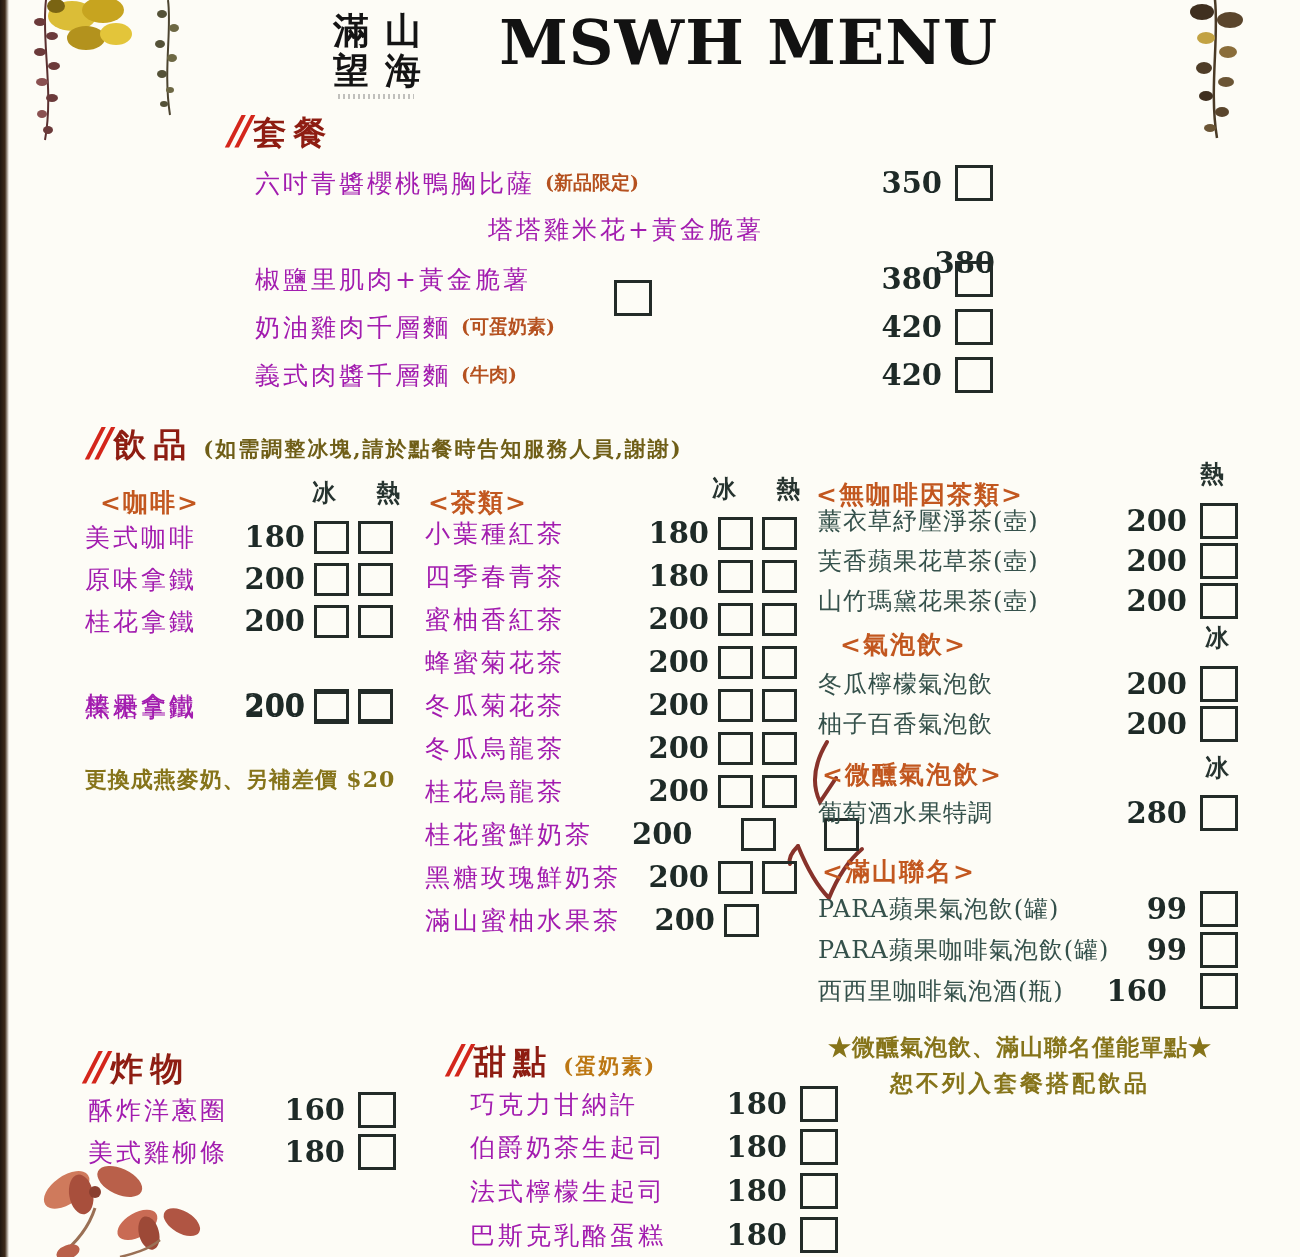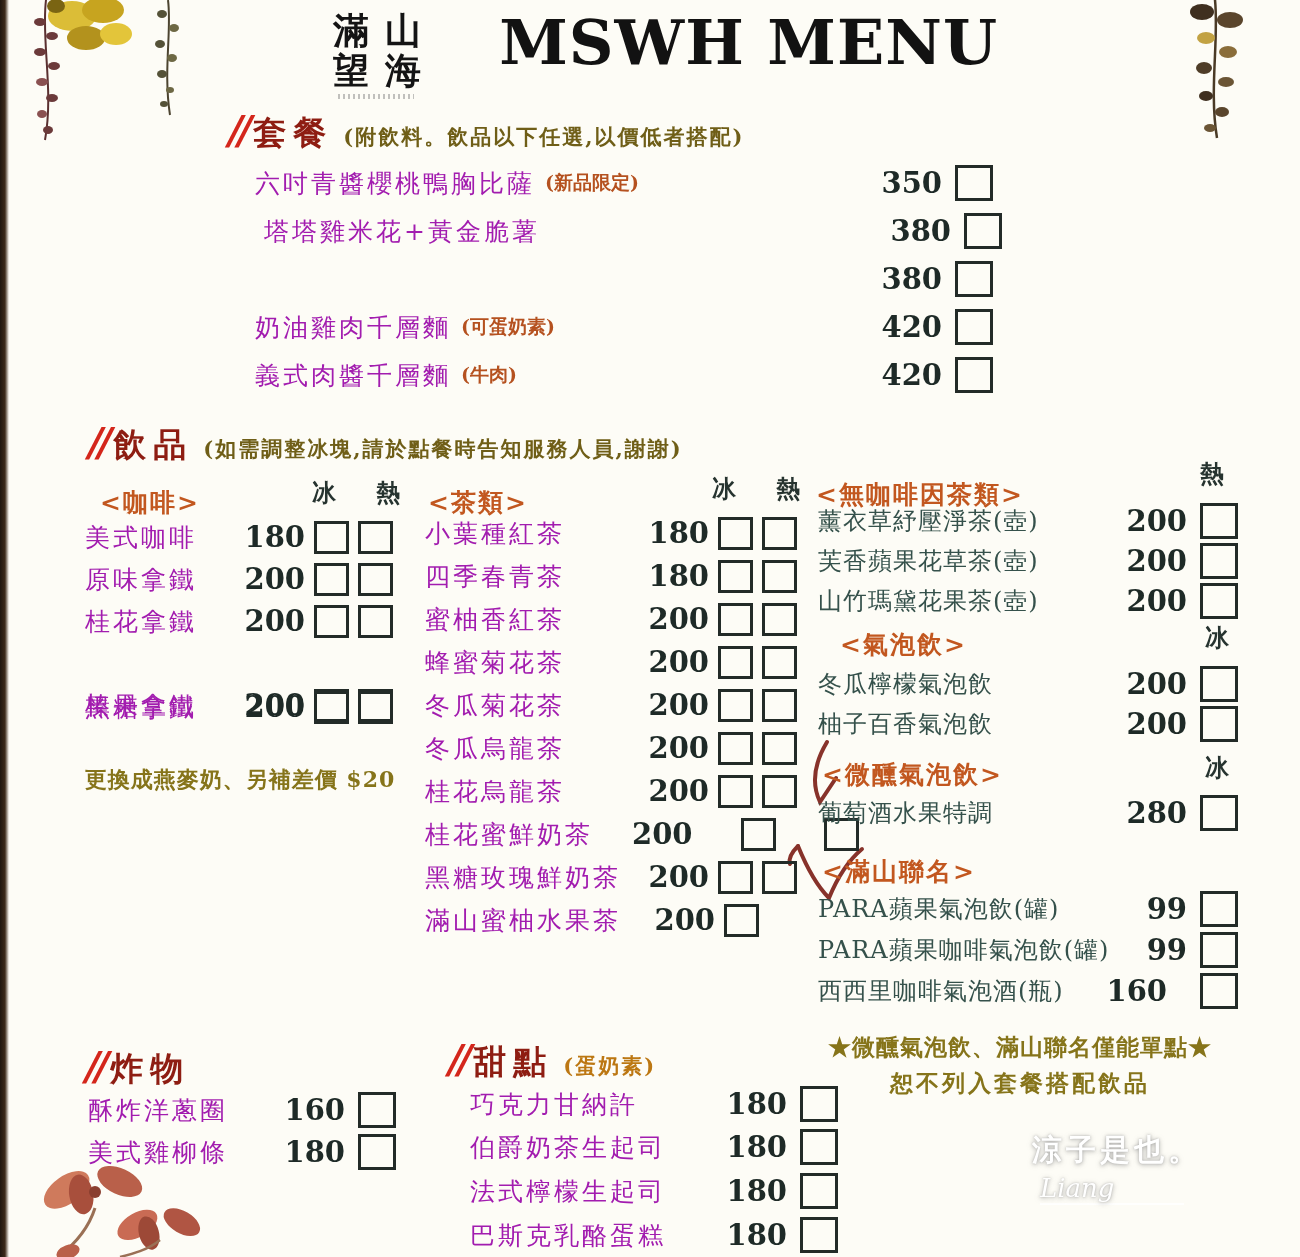--- a/index.html
+++ b/index.html
@@ -132,35 +132,35 @@
     <span>山</span>
     <span>望</span>
     <span>海</span>
   </div>
   <div id="logo-caption"></div>
   <div id="menu-title">MSWH MENU</div>
 
   <div class="sec-header" style="left:228px;top:106px;">
     <span class="slashes">//</span>
     <span class="sec-title">套餐</span>
-    <span class="sec-note">(附飲料。飲品以下任選,以價低者搭配)</span>
   </div>
 
   <div class="menu-row" style="left:255px;top:165px;width:738px;">
     <span class="iname">六吋青醬櫻桃鴨胸比薩</span>
     <span class="inote">(新品限定)</span>
     <span class="price">350</span>
     <span class="cb cb-lg"></span>
   </div>
-  <div class="menu-row" style="left:264px;top:213px;width:738px;">
+  <div class="menu-row" style="left:257px;top:213px;width:738px;flex-direction:column;">
     <span class="iname">塔塔雞米花+黃金脆薯</span>
     <span class="price">380</span>
     <span class="cb cb-lg"></span>
   </div>
   <div class="menu-row" style="left:255px;top:261px;width:738px;">
+    <span class="iname">椒鹽里肌肉+黃金脆薯</span>
     <span class="price">380</span>
     <span class="cb cb-lg"></span>
   </div>
   <div class="menu-row" style="left:255px;top:309px;width:738px;">
     <span class="iname">奶油雞肉千層麵</span>
     <span class="inote">(可蛋奶素)</span>
     <span class="price">420</span>
     <span class="cb cb-lg"></span>
   </div>
   <div class="menu-row" style="left:255px;top:357px;width:738px;">
@@ -372,18 +372,14 @@
     <span class="iname">法式檸檬生起司</span>
     <span class="price">180</span>
     <span class="cb cb-lg"></span>
   </div>
   <div class="menu-row" style="left:470px;top:1217px;width:368px;">
     <span class="iname">巴斯克乳酪蛋糕</span>
     <span class="price">180</span>
     <span class="cb cb-lg"></span>
   </div>
 
-  <div id="watermark">
-    <div class="wm1">涼子是也。</div>
-    <div class="wm2">Liang</div>
-  </div>
 
 </div>
 
 </body></html>

